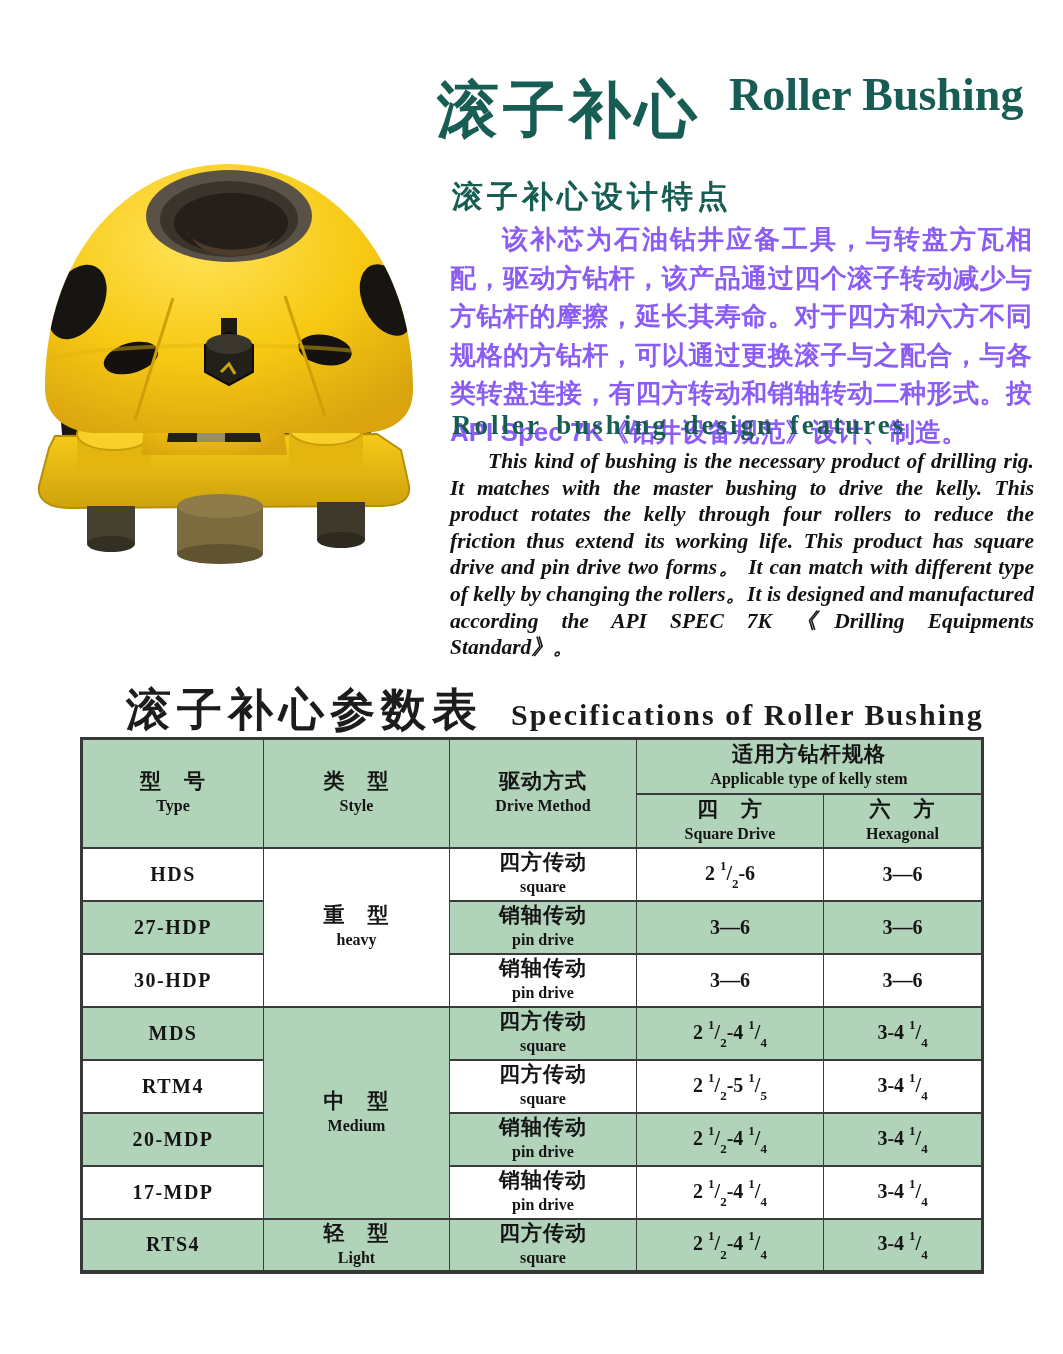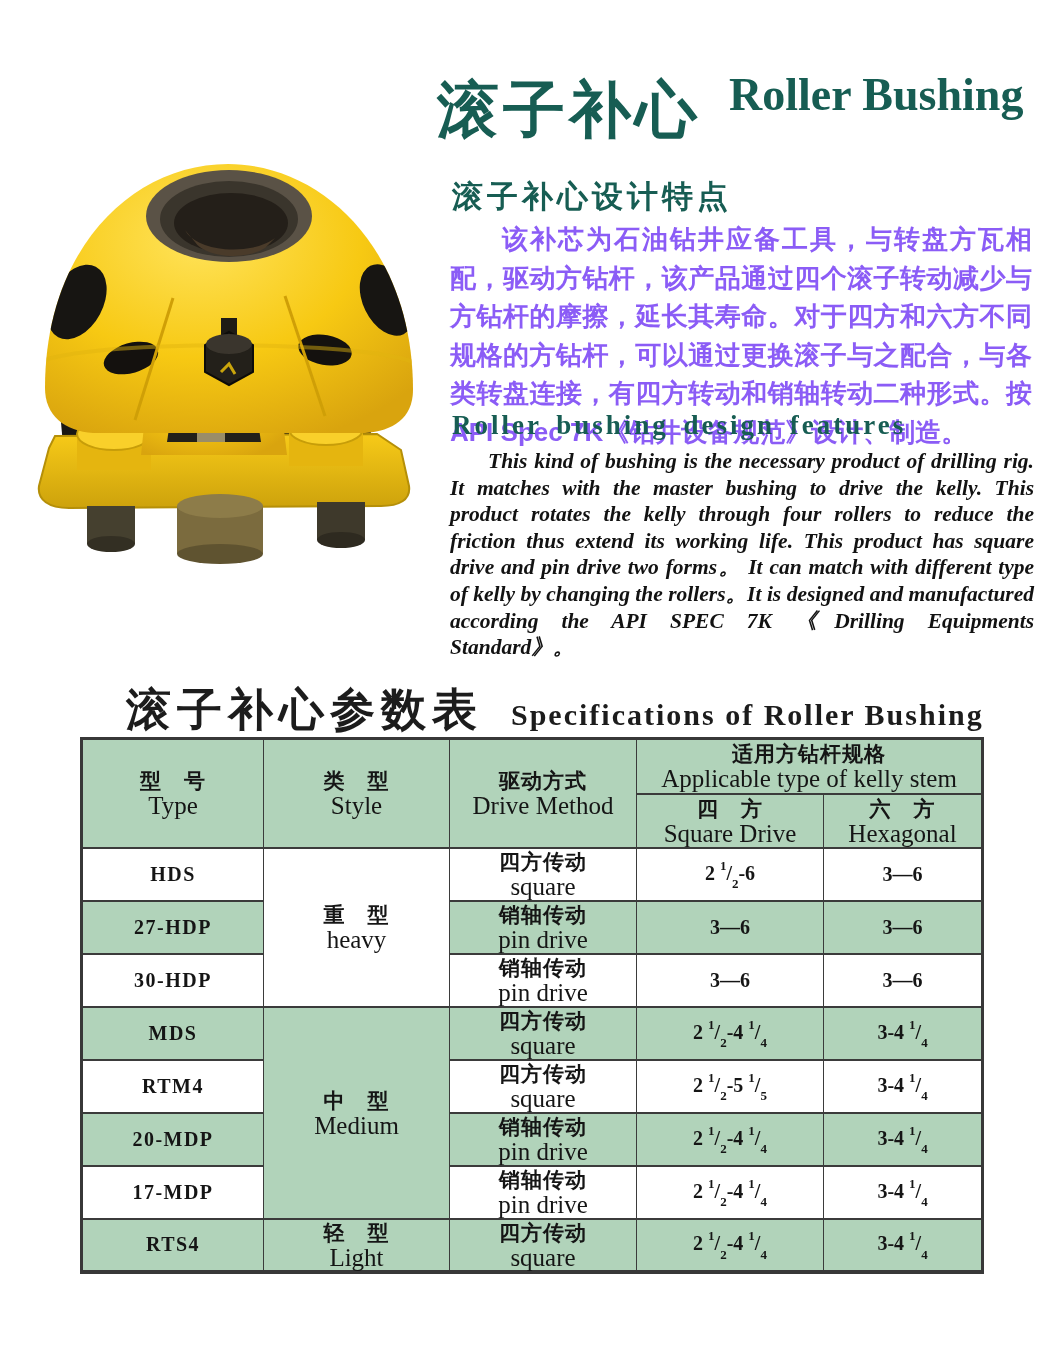--- a/index.html
+++ b/index.html
@@ -38,21 +38,21 @@
              border:3px solid #383838;border-bottom-width:4px;}
   table.spec th,table.spec td{border:1px solid #3b3b3b;border-top-width:2px;border-bottom-width:2px;
              text-align:center;vertical-align:middle;padding:0;}
   table.spec thead th{background:#b1d3ba;}
   tr.h1{height:55px;} tr.h2{height:54px;}
   tbody tr{height:53px;}
   tr.g td{background:#b1d3ba;}
   td.style-w{background:#ffffff !important;}
   td.style-g{background:#b1d3ba !important;}
   .zh-line{font-weight:bold;font-size:21px;letter-spacing:1px;line-height:25px;}
-  .en-line{font-weight:normal;font-size:25px;line-height:23px;}
+  .en-line{font-weight:bold;font-size:16px;line-height:23px;}
   .type-cell{font-weight:bold;font-size:20px;letter-spacing:1.5px;}
   .val-cell{font-weight:bold;font-size:20px;}
   .val-cell sup{font-size:13px;position:relative;top:-2px;}
   .val-cell sub{font-size:13px;position:relative;top:4px;}
 
   
   .photo{position:absolute;left:25px;top:150px;width:410px;height:415px;}
 </style>
 </head>
 <body>

